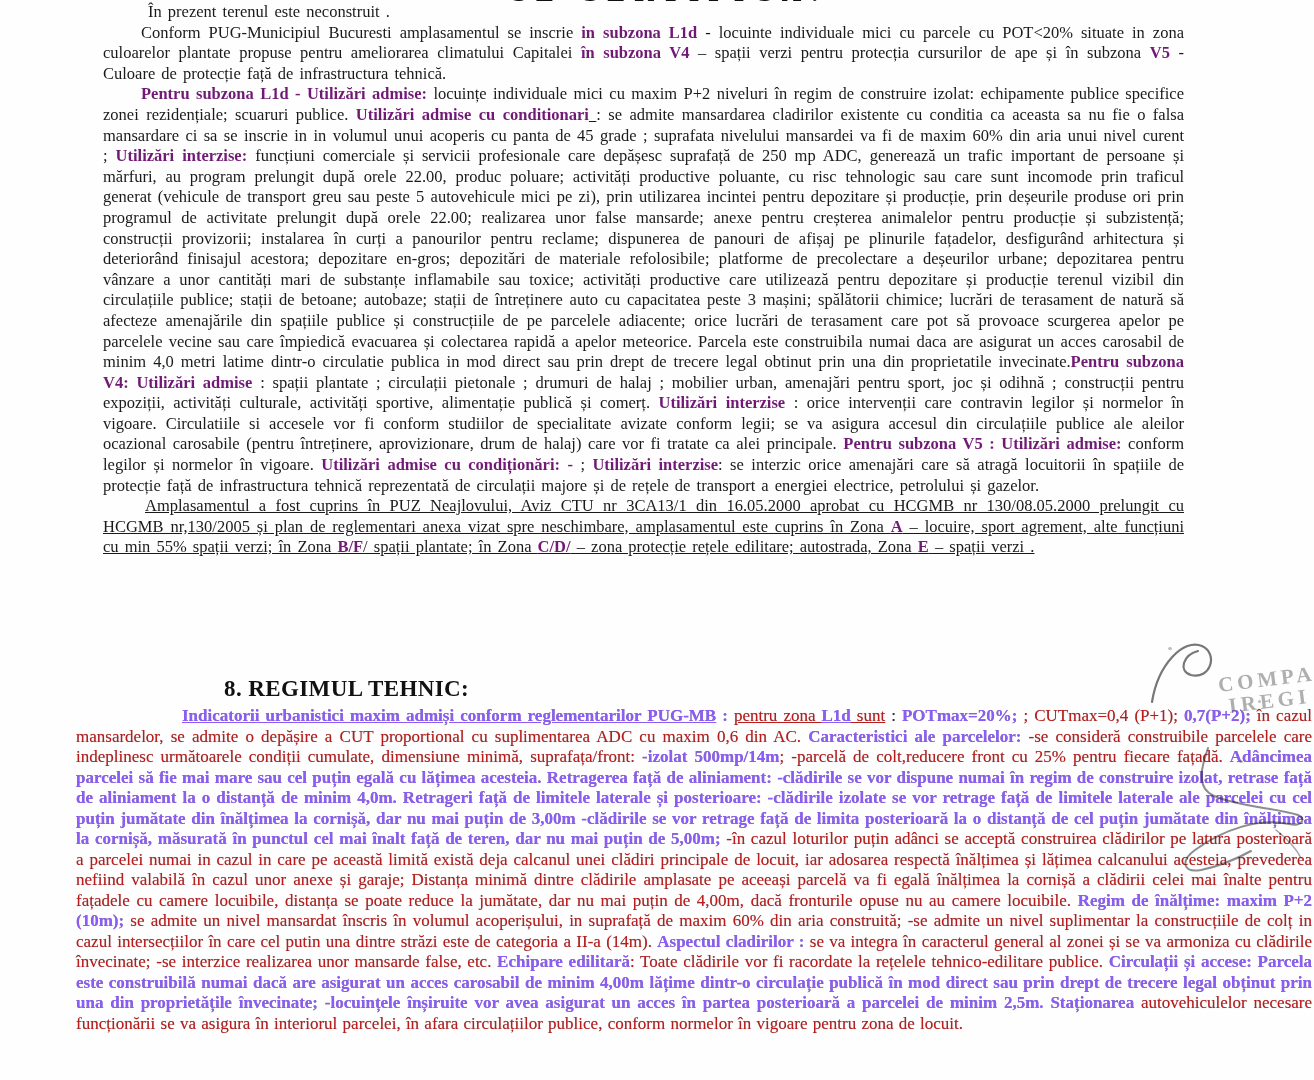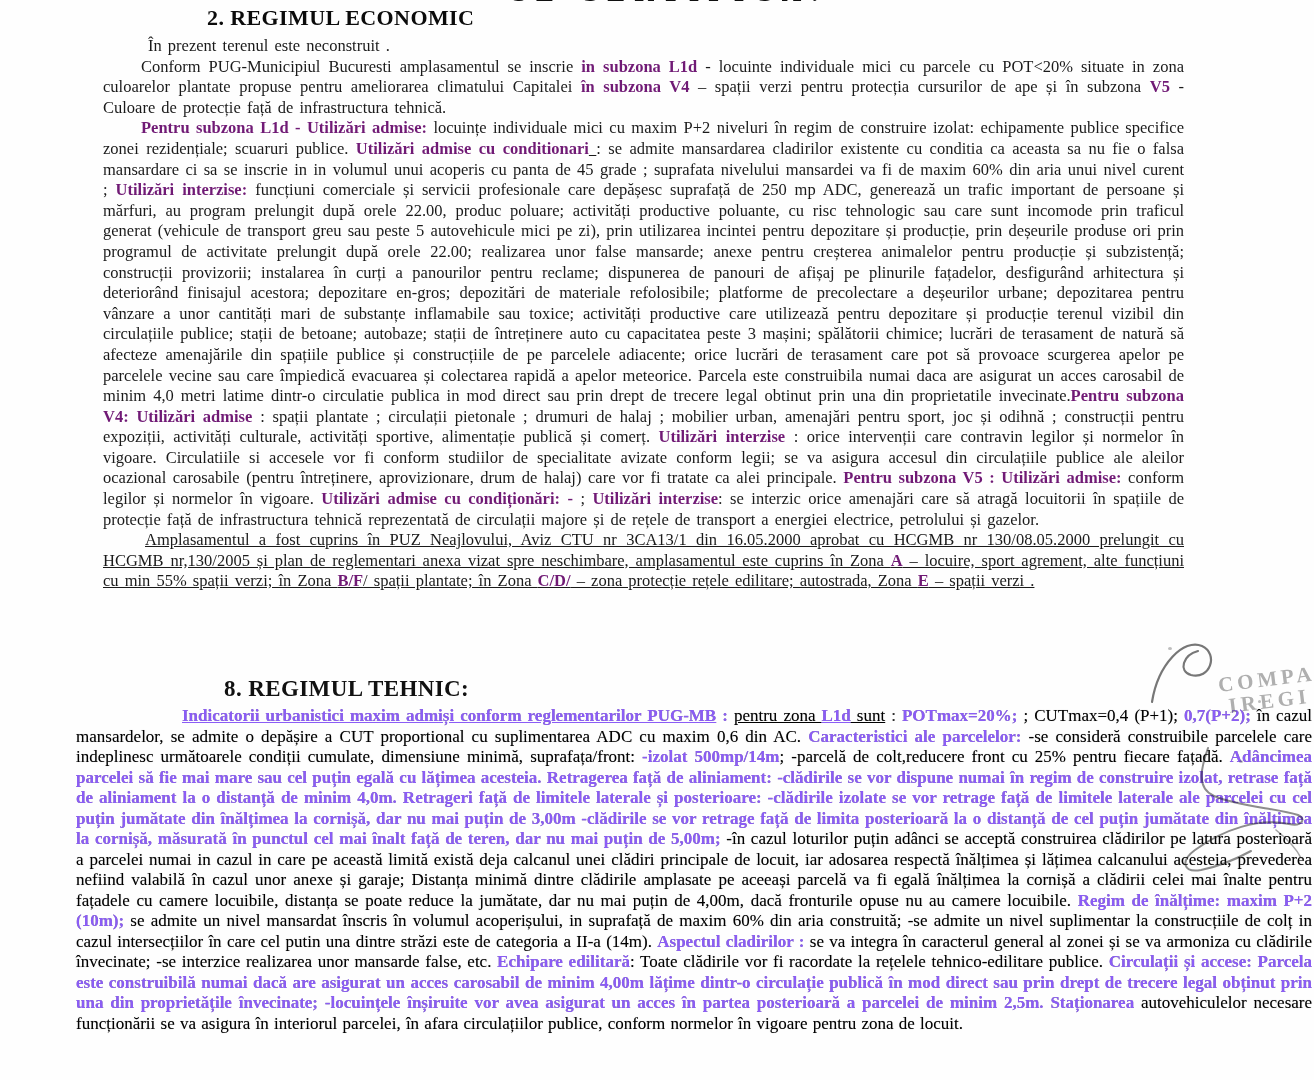--- a/index.html
+++ b/index.html
@@ -41,41 +41,40 @@
   }
   .p-teh{
     margin:0; font-size:17px; line-height:20.5px;
     text-align:justify; word-spacing:1px; color:#2f2f2f;
     text-shadow:0 0 .5px rgba(45,45,45,.55);
     text-indent:106px;
   }
   
   .b{font-weight:bold; color:#8b5cf6;}
   .u{text-decoration:underline;}
-  .f{color:#000000; text-shadow:0 0 .7px rgba(80,80,80,.5);}
+  .f{color:#b91c1c; text-shadow:0 0 .7px rgba(80,80,80,.5);}
   .block-econ .b{color:#701a75;}
   
   .stamp{
     position:absolute; left:1198px; top:668px; width:140px;
     transform:rotate(-7deg);
     color:rgba(95,95,95,.5);
     font-size:21px; font-weight:bold; letter-spacing:4px; line-height:22px;
     text-align:center; pointer-events:none;
   }
   .pen{position:absolute; left:1090px; top:600px; pointer-events:none;}
   
   .speck{position:absolute;border-radius:50%;background:rgba(70,70,70,.35);}
 </style>
 </head>
 <body>
 
 <div class="clip-top">SE CERTIFICA!</div>
 
 <div class="block-econ">
-  <h1>2. REGIMUL ECONOMIC</h1>
   <p class="p-intro"><span>În prezent terenul este neconstruit .</span></p>
   <p class="p-conform"><span>Conform PUG-Municipiul Bucuresti amplasamentul se inscrie </span><span class="b">in subzona L1d</span><span> - locuinte individuale mici cu parcele cu POT&lt;20% situate in zona culoarelor plantate propuse pentru ameliorarea climatului Capitalei </span><span class="b">în subzona V4</span><span> – spații verzi pentru protecția cursurilor de ape și în subzona </span><span class="b">V5</span><span> - Culoare de protecție față de infrastructura tehnică.</span></p>
   <p class="p-l1d"><span class="b">Pentru subzona L1d - Utilizări admise:</span><span> locuințe individuale mici cu maxim P+2 niveluri în regim de construire izolat: echipamente publice specifice zonei rezidențiale; scuaruri publice. </span><span class="b">Utilizări admise cu conditionari</span><span class="u"> </span><span>: se admite mansardarea cladirilor existente cu conditia ca aceasta sa nu fie o falsa mansardare ci sa se inscrie in in volumul unui acoperis cu panta de 45 grade ; suprafata nivelului mansardei va fi de maxim 60% din aria unui nivel curent ; </span><span class="b">Utilizări interzise:</span><span> funcțiuni comerciale și servicii profesionale care depășesc suprafață de 250 mp ADC, generează un trafic important de persoane și mărfuri, au program prelungit după orele 22.00, produc poluare; activități productive poluante, cu risc tehnologic sau care sunt incomode prin traficul generat (vehicule de transport greu sau peste 5 autovehicule mici pe zi),  prin utilizarea incintei pentru depozitare și producție, prin deșeurile produse ori prin programul de activitate prelungit după orele 22.00; realizarea unor false mansarde; anexe pentru creșterea animalelor pentru producție și subzistență; construcții provizorii; instalarea în curți a panourilor pentru reclame; dispunerea de panouri de afișaj pe plinurile fațadelor, desfigurând arhitectura și deteriorând finisajul acestora; depozitare en-gros; depozitări de materiale refolosibile; platforme de precolectare a deșeurilor urbane; depozitarea pentru vânzare a unor cantități mari de substanțe inflamabile sau toxice; activități productive care utilizează pentru depozitare și producție terenul vizibil din  circulațiile publice; stații de betoane; autobaze; stații de întreținere auto cu capacitatea peste 3 mașini; spălătorii chimice; lucrări de terasament de natură să afecteze amenajările din spațiile publice și construcțiile de pe parcelele adiacente; orice lucrări de terasament care pot să provoace scurgerea apelor pe parcelele vecine sau care împiedică evacuarea și colectarea rapidă a apelor meteorice. Parcela este construibila numai daca are asigurat un acces carosabil de minim 4,0 metri latime dintr-o circulatie publica in mod direct sau prin drept de trecere legal obtinut prin una din proprietatile invecinate.</span><span class="b">Pentru subzona V4: Utilizări admise</span><span> : spații plantate ; circulații pietonale ; drumuri de halaj ; mobilier urban, amenajări pentru sport, joc și odihnă ; construcții pentru expoziții, activități culturale, activități sportive, alimentație publică și comerț. </span><span class="b">Utilizări interzise</span><span> : orice intervenții care contravin legilor și normelor în vigoare. Circulatiile si accesele vor fi conform studiilor de specialitate avizate conform legii; se va asigura accesul din circulațiile publice ale aleilor ocazional carosabile (pentru  întreținere, aprovizionare, drum de halaj) care vor fi tratate ca alei principale. </span><span class="b">Pentru subzona V5 : Utilizări admise:</span><span> conform legilor și normelor în vigoare. </span><span class="b">Utilizări admise cu condiționări: -</span><span> ; </span><span class="b">Utilizări interzise</span><span>: se interzic orice amenajări care să atragă locuitorii în spațiile de protecție față de infrastructura tehnică reprezentată de circulații majore și de rețele de transport a energiei electrice, petrolului și gazelor.</span></p>
   <p class="p-ampl"><span>Amplasamentul a fost cuprins în PUZ Neajlovului, Aviz CTU nr 3CA13/1 din 16.05.2000 aprobat cu HCGMB nr 130/08.05.2000 prelungit cu HCGMB nr,130/2005 și plan de reglementari anexa vizat spre neschimbare, amplasamentul este cuprins în Zona </span><span class="b">A</span><span> – locuire, sport agrement, alte funcțiuni cu min 55% spații verzi;  în Zona </span><span class="b">B/F</span><span>/ spații plantate; în Zona </span><span class="b">C/D/</span><span> – zona protecție rețele edilitare; autostrada, Zona </span><span class="b">E</span><span> – spații verzi .</span></p>
 </div>
 
 <div class="block-teh">
   <h2>8. REGIMUL TEHNIC:</h2>
   <p class="p-teh"><span class="b u">Indicatorii urbanistici maxim admiși conform reglementarilor PUG-MB</span><span class="b"> : </span><span class="u f">pentru zona </span><span class="b u">L1d</span><span class="u f"> sunt</span><span> : </span><span class="b">POTmax=20%;</span><span class="f"> ; CUTmax=0,4 (P+1); </span><span class="b">0,7(P+2);</span><span class="f"> în cazul mansardelor, se admite o depășire a CUT proportional cu suplimentarea ADC cu maxim 0,6 din AC. </span><span class="b">Caracteristici ale parcelelor:</span><span class="f"> -se consideră construibile parcelele care indeplinesc următoarele condiții cumulate, dimensiune minimă, suprafața/front: </span><span class="b">-izolat 500mp/14m</span><span class="f">; -parcelă de colt,reducere front cu 25% pentru fiecare fațadă. </span><span class="b">Adâncimea parcelei să fie mai mare sau cel puțin egală cu lățimea acesteia. Retragerea față de aliniament: -clădirile se vor dispune numai în regim de construire izolat, retrase față de aliniament la o distanță de minim 4,0m.  Retrageri față de limitele laterale și posterioare:  -clădirile izolate se vor retrage față de limitele laterale ale parcelei cu cel puțin jumătate din înălțimea la cornișă, dar nu mai puțin de 3,00m  -clădirile se vor retrage față de limita posterioară la o distanță de cel puțin jumătate din înălțimea la cornișă, măsurată în punctul cel mai înalt față de teren, dar nu mai puțin de 5,00m;</span><span class="f"> -în cazul loturilor puțin adânci se acceptă construirea clădirilor pe latura posterioară a parcelei numai in cazul in care pe această limită există deja calcanul unei clădiri principale de locuit, iar adosarea respectă înălțimea și lățimea calcanului acesteia, prevederea nefiind valabilă în cazul unor anexe și garaje; Distanța minimă dintre clădirile amplasate pe aceeași parcelă va fi egală înălțimea la cornișă a clădirii celei mai înalte pentru fațadele cu camere locuibile, distanța se poate reduce la jumătate, dar nu mai puțin de 4,00m, dacă fronturile opuse nu au camere locuibile. </span><span class="b">Regim de înălțime: maxim P+2 (10m);</span><span class="f"> se admite un nivel mansardat înscris în volumul acoperișului, in suprafață de maxim 60% din aria construită; -se admite un nivel suplimentar la construcțiile de colț in cazul intersecțiilor în care cel putin una dintre străzi este de categoria a II-a (14m). </span><span class="b">Aspectul cladirilor :</span><span class="f"> se va integra în caracterul general al zonei și se va armoniza cu clădirile învecinate; -se interzice realizarea unor mansarde false, etc. </span><span class="b">Echipare edilitară</span><span class="f">: Toate clădirile vor fi racordate la rețelele tehnico-edilitare publice. </span><span class="b">Circulații și accese:</span><span class="b"> Parcela este construibilă numai dacă are asigurat un acces carosabil de minim 4,00m lățime dintr-o circulație publică în mod direct sau prin drept de trecere legal obținut prin una din proprietățile învecinate; -locuințele înșiruite vor avea asigurat un acces în partea posterioară a parcelei de minim 2,5m. </span><span class="b">Staționarea</span><span class="f"> autovehiculelor necesare funcționării se va asigura în interiorul parcelei, în afara circulațiilor publice, conform normelor în vigoare pentru zona de locuit.</span></p>
 </div>

